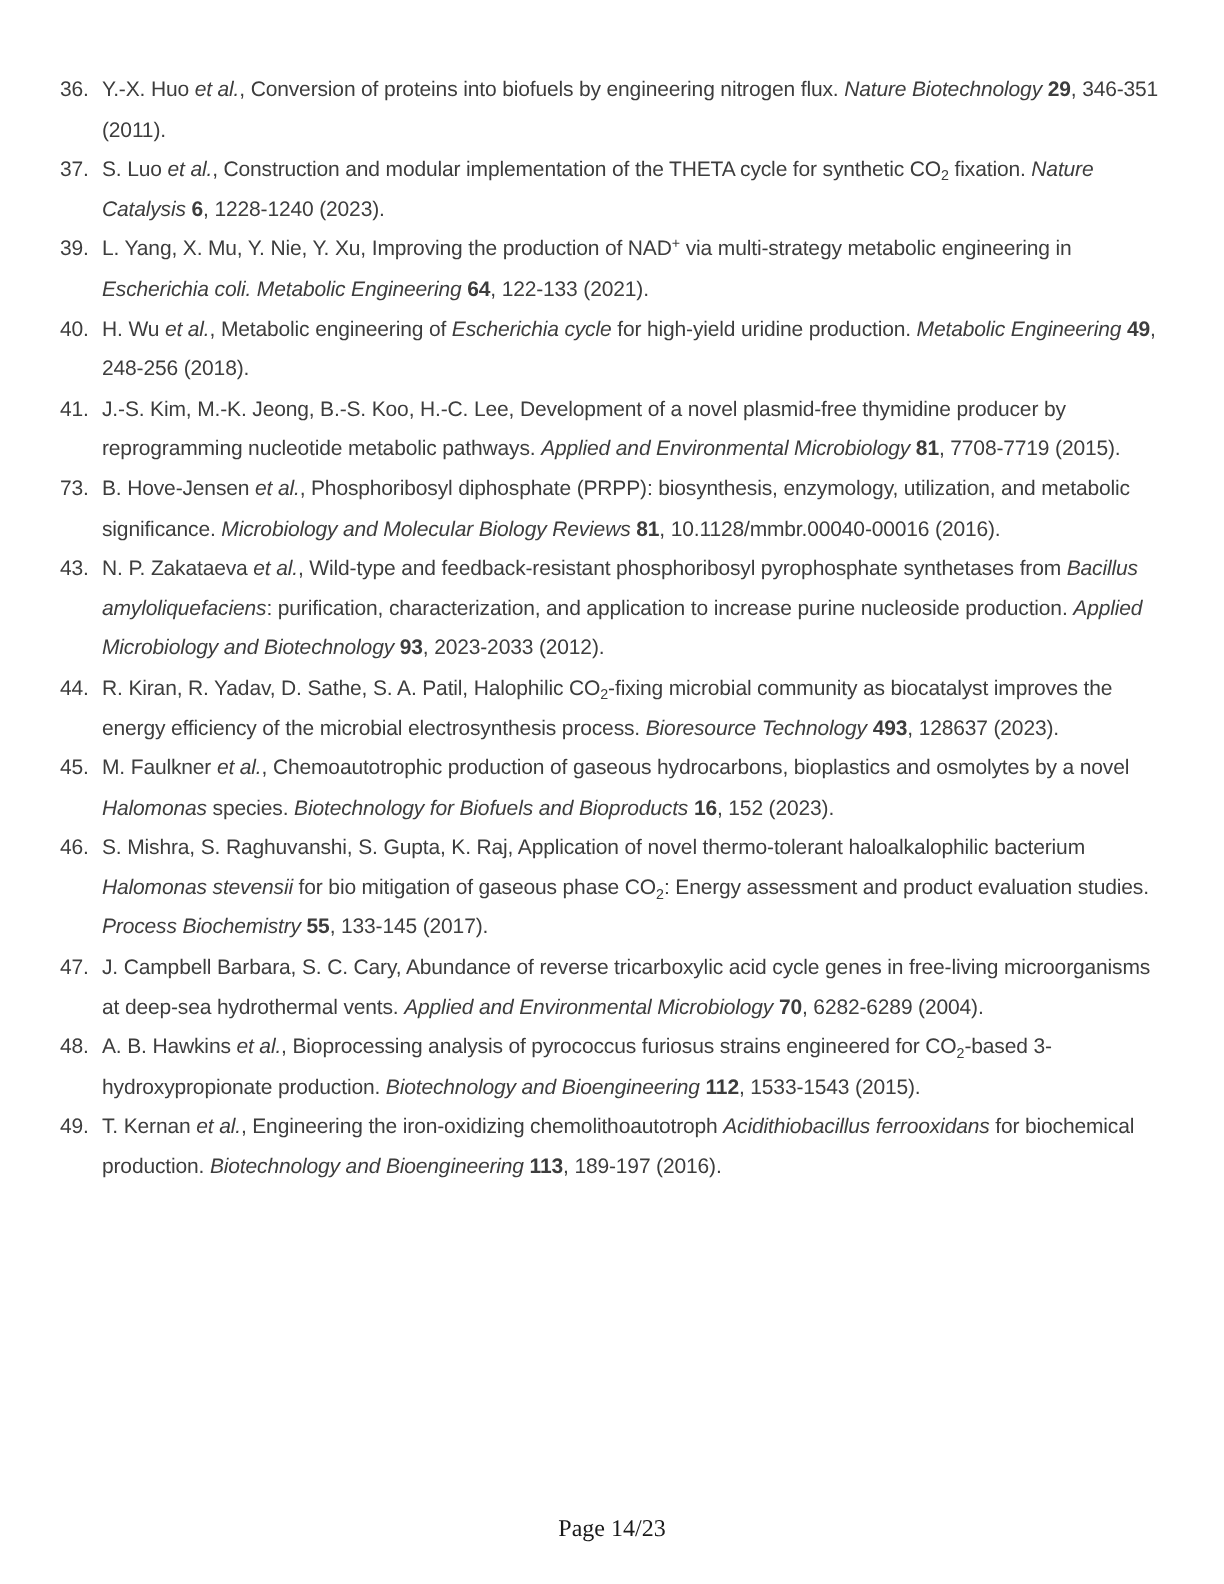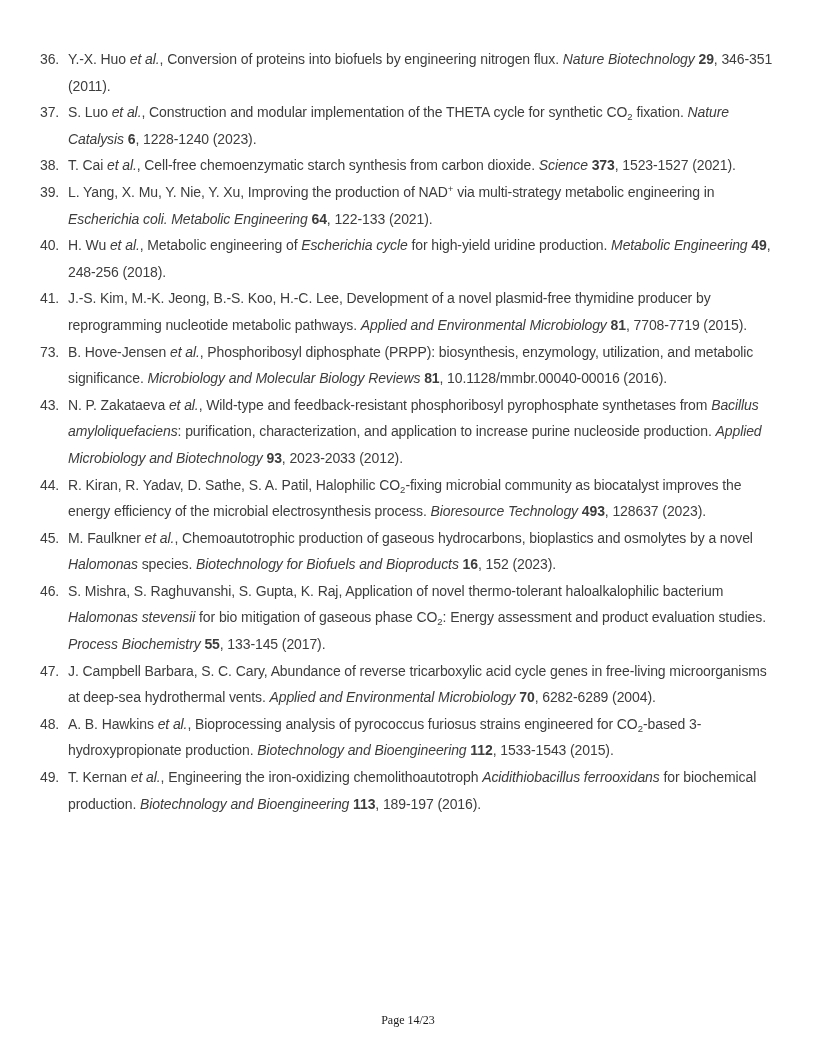--- a/index.html
+++ b/index.html
@@ -48,34 +48,33 @@
   }
   sub { vertical-align: -3px; }
   sup { vertical-align: 5px; }
   .footer {
     position: absolute;
     top: 1012px;
     left: 0;
     width: 816px;
     text-align: center;
     font-family: "Liberation Serif", "DejaVu Serif", serif;
-    font-size: 12px;
+    font-size: 16px;
     line-height: 16px;
     letter-spacing: 0;
     color: #1a1a1a;
   }
 </style>
 </head>
 <body>
 
 <div class="page">
   <div class="refs">
       <div class="ref"><span class="num">36.</span><span><span>Y.-X. Huo </span><span class="it">et al.</span><span>, Conversion of proteins into biofuels by engineering nitrogen flux. </span><span class="it">Nature Biotechnology</span><span> </span><span class="bd">29</span><span>, 346-351 (2011).</span></span></div>
       <div class="ref"><span class="num">37.</span><span><span>S. Luo </span><span class="it">et al.</span><span>, Construction and modular implementation of the THETA cycle for synthetic CO</span><sub>2</sub><span> fixation. </span><span class="it">Nature Catalysis</span><span> </span><span class="bd">6</span><span>, 1228-1240 (2023).</span></span></div>
-      <div class="ref"><span class="num">38.</span><span><span>T. Cai </span><span class="it">et al.</span><span>, Cell-free chemoenzymatic starch synthesis from carbon dioxide. </span><span class="it">Science</span><span> </span><span class="bd">373</span><span>, 1523-1527 (2021).</span></span></div>
       <div class="ref"><span class="num">39.</span><span><span>L. Yang, X. Mu, Y. Nie, Y. Xu, Improving the production of NAD</span><sup>+</sup><span> via multi-strategy metabolic engineering in </span><span class="it">Escherichia coli. Metabolic Engineering</span><span> </span><span class="bd">64</span><span>, 122-133 (2021).</span></span></div>
       <div class="ref"><span class="num">40.</span><span><span>H. Wu </span><span class="it">et al.</span><span>, Metabolic engineering of </span><span class="it">Escherichia cycle</span><span> for high-yield uridine production. </span><span class="it">Metabolic Engineering</span><span> </span><span class="bd">49</span><span>, 248-256 (2018).</span></span></div>
       <div class="ref"><span class="num">41.</span><span><span>J.-S. Kim, M.-K. Jeong, B.-S. Koo, H.-C. Lee, Development of a novel plasmid-free thymidine producer by reprogramming nucleotide metabolic pathways. </span><span class="it">Applied and Environmental Microbiology</span><span> </span><span class="bd">81</span><span>, 7708-7719 (2015).</span></span></div>
       <div class="ref"><span class="num">73.</span><span><span>B. Hove-Jensen </span><span class="it">et al.</span><span>, Phosphoribosyl diphosphate (PRPP): biosynthesis, enzymology, utilization, and metabolic significance. </span><span class="it">Microbiology and Molecular Biology Reviews</span><span> </span><span class="bd">81</span><span>, 10.1128/mmbr.00040-00016 (2016).</span></span></div>
       <div class="ref"><span class="num">43.</span><span><span>N. P. Zakataeva </span><span class="it">et al.</span><span>, Wild-type and feedback-resistant phosphoribosyl pyrophosphate synthetases from </span><span class="it">Bacillus amyloliquefaciens</span><span>: purification, characterization, and application to increase purine nucleoside production. </span><span class="it">Applied Microbiology and Biotechnology</span><span> </span><span class="bd">93</span><span>, 2023-2033 (2012).</span></span></div>
       <div class="ref"><span class="num">44.</span><span><span>R. Kiran, R. Yadav, D. Sathe, S. A. Patil, Halophilic CO</span><sub>2</sub><span>-fixing microbial community as biocatalyst improves the energy efficiency of the microbial electrosynthesis process. </span><span class="it">Bioresource Technology</span><span> </span><span class="bd">493</span><span>, 128637 (2023).</span></span></div>
       <div class="ref"><span class="num">45.</span><span><span>M. Faulkner </span><span class="it">et al.</span><span>, Chemoautotrophic production of gaseous hydrocarbons, bioplastics and osmolytes by a novel </span><span class="it">Halomonas</span><span> species. </span><span class="it">Biotechnology for Biofuels and Bioproducts</span><span> </span><span class="bd">16</span><span>, 152 (2023).</span></span></div>
       <div class="ref"><span class="num">46.</span><span><span>S. Mishra, S. Raghuvanshi, S. Gupta, K. Raj, Application of novel thermo-tolerant haloalkalophilic bacterium </span><span class="it">Halomonas stevensii</span><span> for bio mitigation of gaseous phase CO</span><sub>2</sub><span>: Energy assessment and product evaluation studies. </span><span class="it">Process Biochemistry</span><span> </span><span class="bd">55</span><span>, 133-145 (2017).</span></span></div>
       <div class="ref"><span class="num">47.</span><span><span>J. Campbell Barbara, S. C. Cary, Abundance of reverse tricarboxylic acid cycle genes in free-living microorganisms at deep-sea hydrothermal vents. </span><span class="it">Applied and Environmental Microbiology</span><span> </span><span class="bd">70</span><span>, 6282-6289 (2004).</span></span></div>
       <div class="ref"><span class="num">48.</span><span><span>A. B. Hawkins </span><span class="it">et al.</span><span>, Bioprocessing analysis of pyrococcus furiosus strains engineered for CO</span><sub>2</sub><span>-based 3-hydroxypropionate production. </span><span class="it">Biotechnology and Bioengineering</span><span> </span><span class="bd">112</span><span>, 1533-1543 (2015).</span></span></div>

